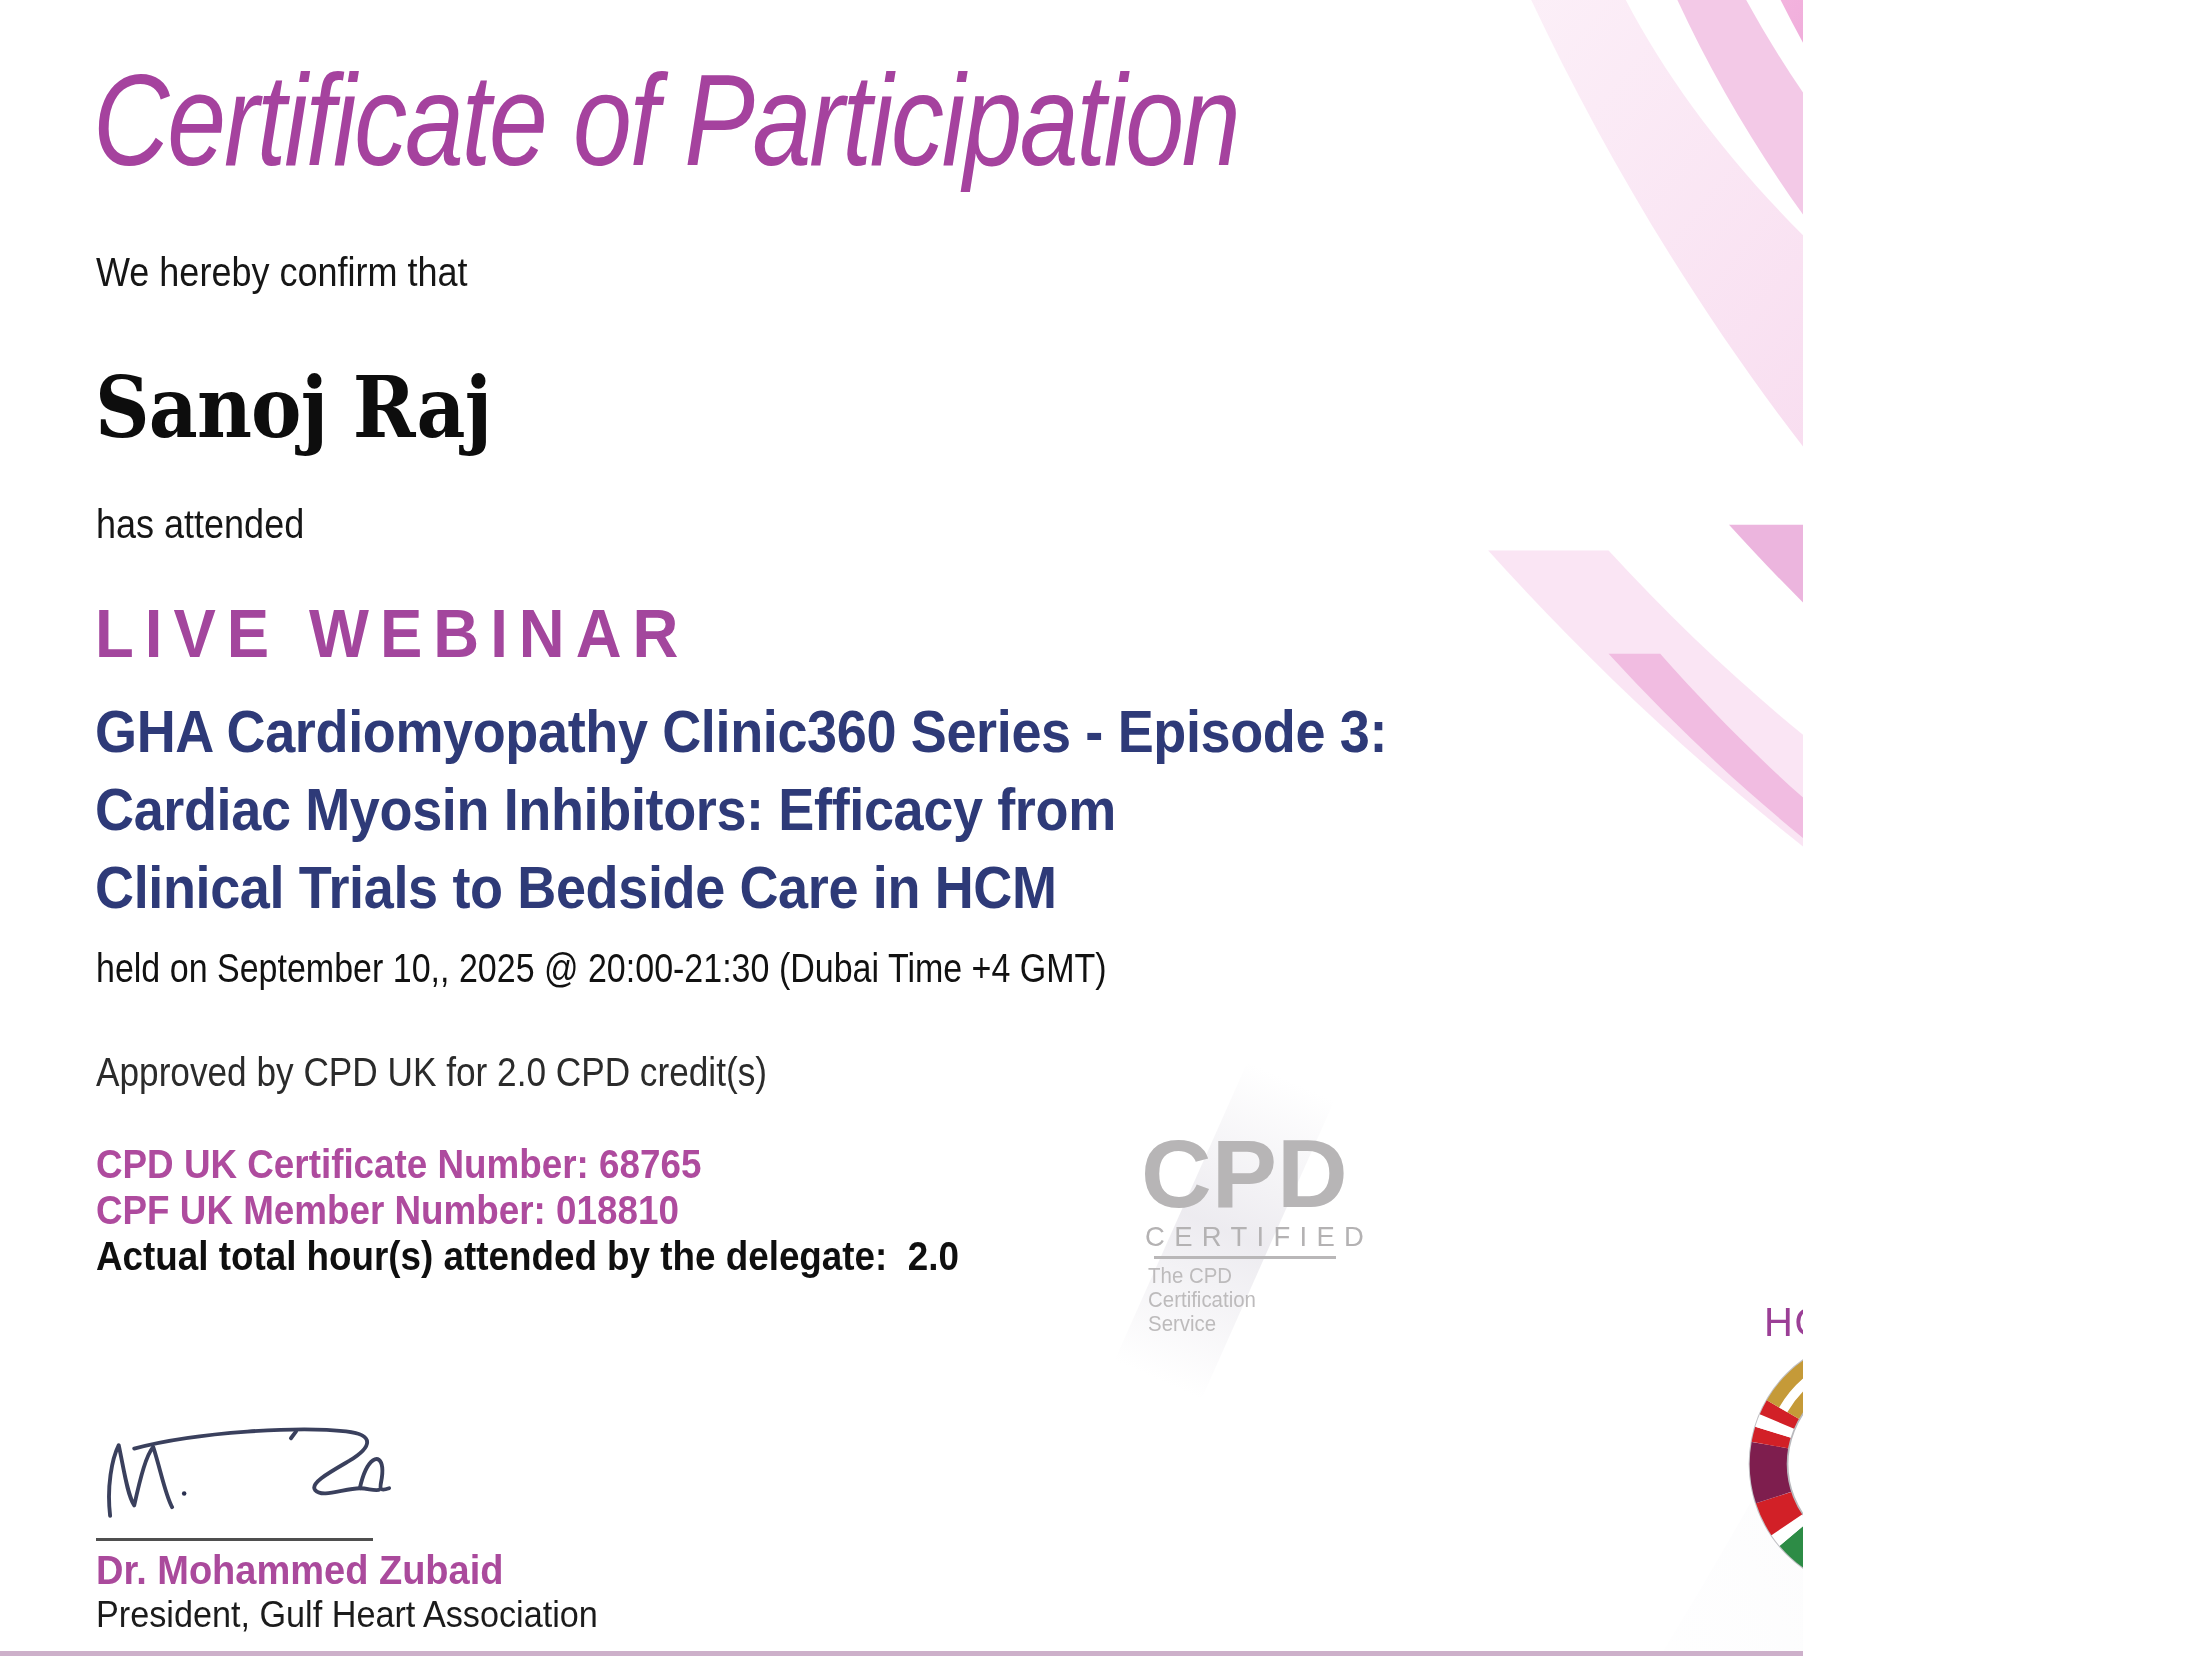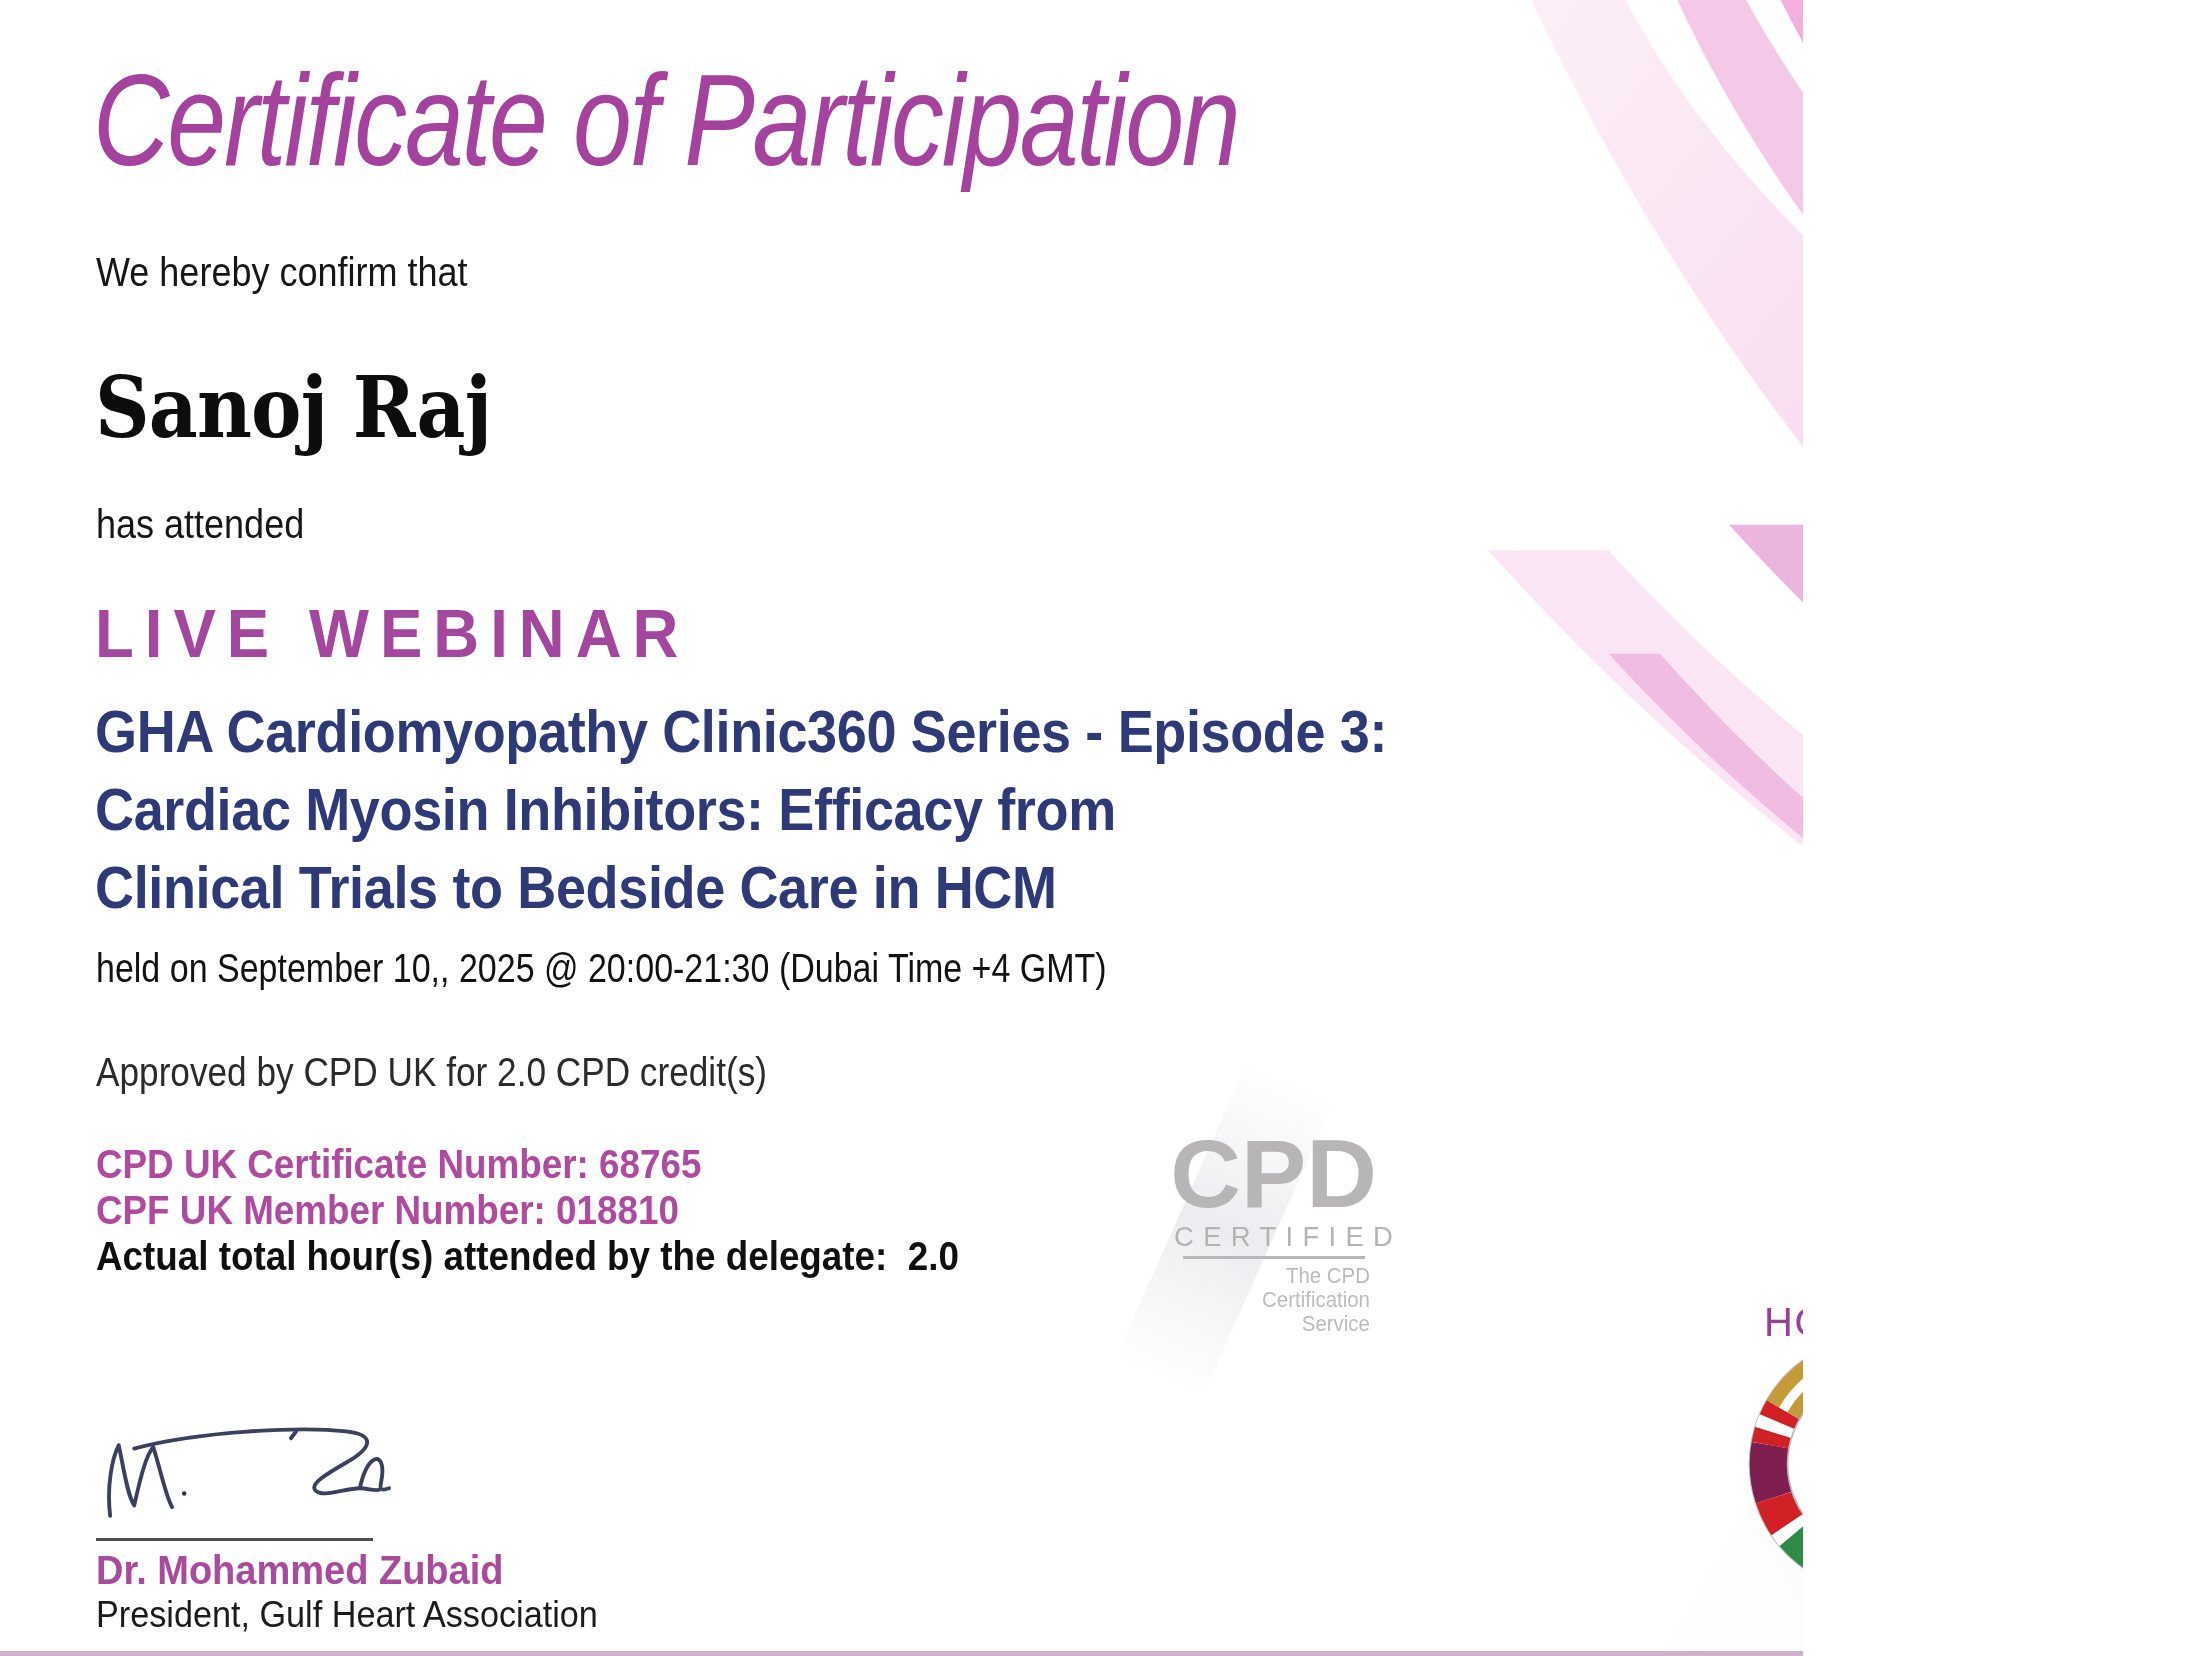--- a/index.html
+++ b/index.html
@@ -27,21 +27,21 @@
     line-height:78px;transform:scaleX(.9);transform-origin:0 0;white-space:nowrap;letter-spacing:-0.4px;}
   .held-line{left:96px;top:946px;font-size:40px;color:#111;
     transform:scaleX(.85);transform-origin:0 0;white-space:nowrap;}
   .approved-line{left:96px;top:1050px;font-size:40px;color:#2b2b2b;
     transform:scaleX(.88);transform-origin:0 0;white-space:nowrap;}
   .cpd-block{left:96px;top:1141px;font-size:40px;font-weight:700;line-height:46px;
     transform:scaleX(.92);transform-origin:0 0;white-space:nowrap;}
   .cpd-purple{color:#ae4b9e;}
   .cpd-black{color:#0f0f0f;}
 
-  .watermark{left:1172px;top:1129px;width:203px;text-align:right;color:#b7b5b6;}
+  .watermark{left:1143px;top:1129px;width:203px;text-align:left;color:#b7b5b6;}
   .wm-word{font-size:96px;font-weight:700;line-height:89px;letter-spacing:0px;
     transform:scaleX(1.02);transform-origin:50% 0;}
   .wm-certified{font-size:28px;font-weight:400;letter-spacing:9.5px;line-height:33px;
     color:#b4b2b3;margin-top:1.7px;transform:scaleX(.98);transform-origin:50% 0;}
   .wm-rule{width:182px;height:2.6px;background:#b9b7b8;margin:3.4px auto 5.2px auto;}
   .wm-sub{font-size:21.5px;line-height:24px;color:#bdbbbc;transform:scaleX(.95);transform-origin:50% 0;}
   .wm-band{left:1177px;top:1067px;width:95px;height:327px;
     background:linear-gradient(180deg,rgba(236,234,239,.0),rgba(231,229,235,.75),rgba(240,239,243,.0));
     transform:rotate(24deg);}
 

